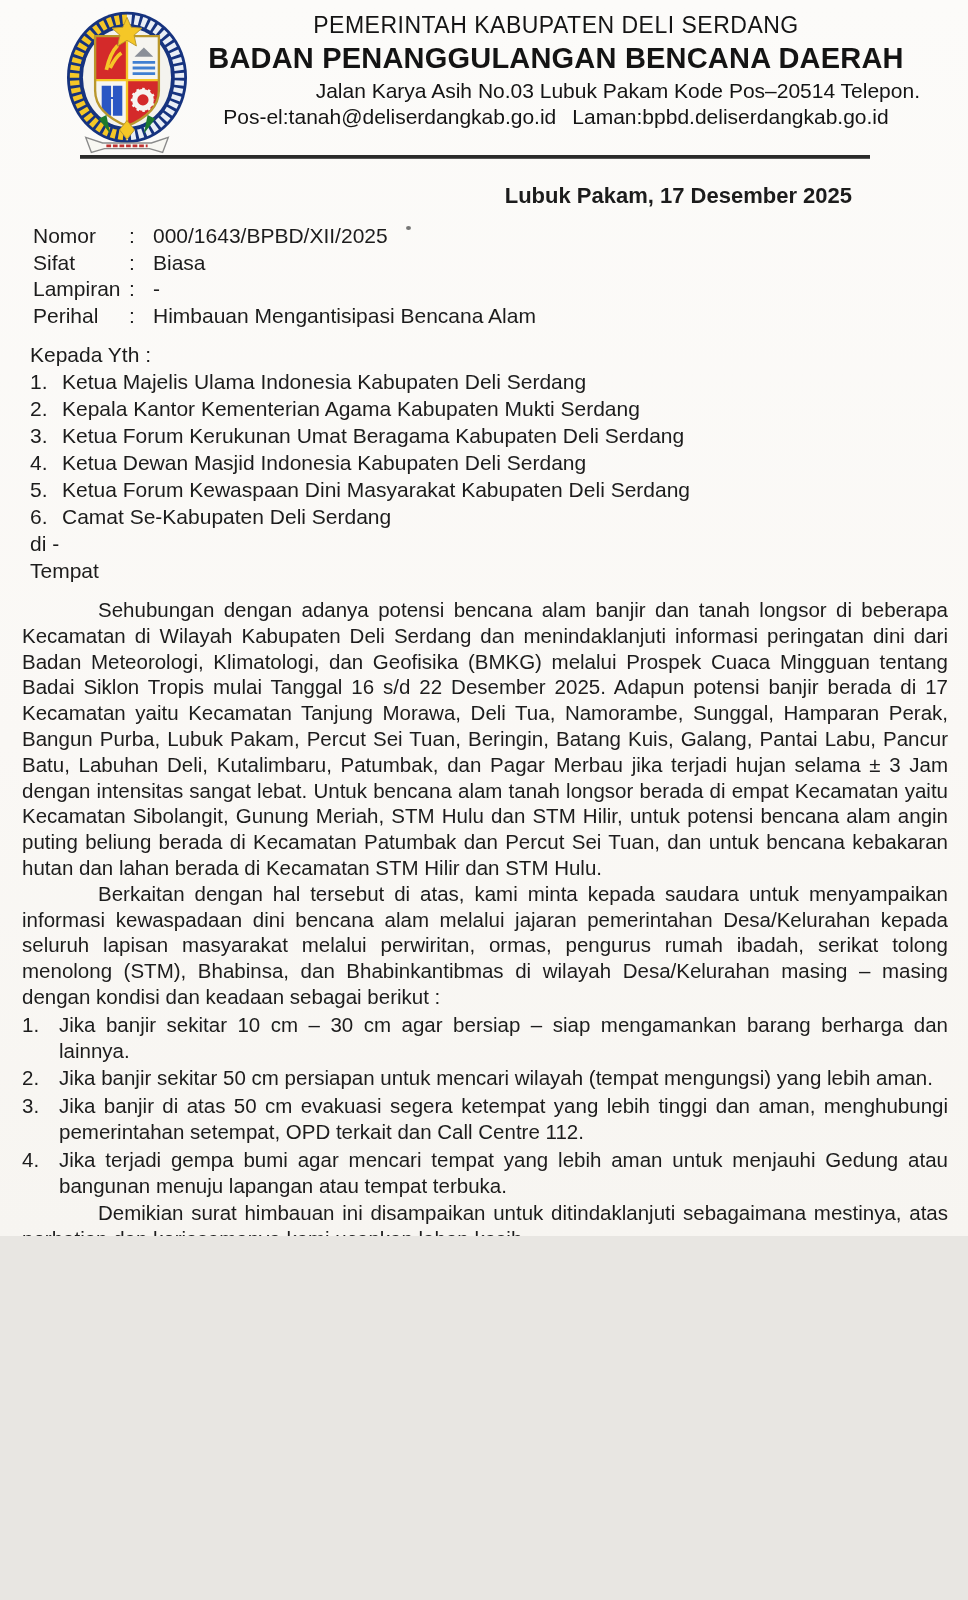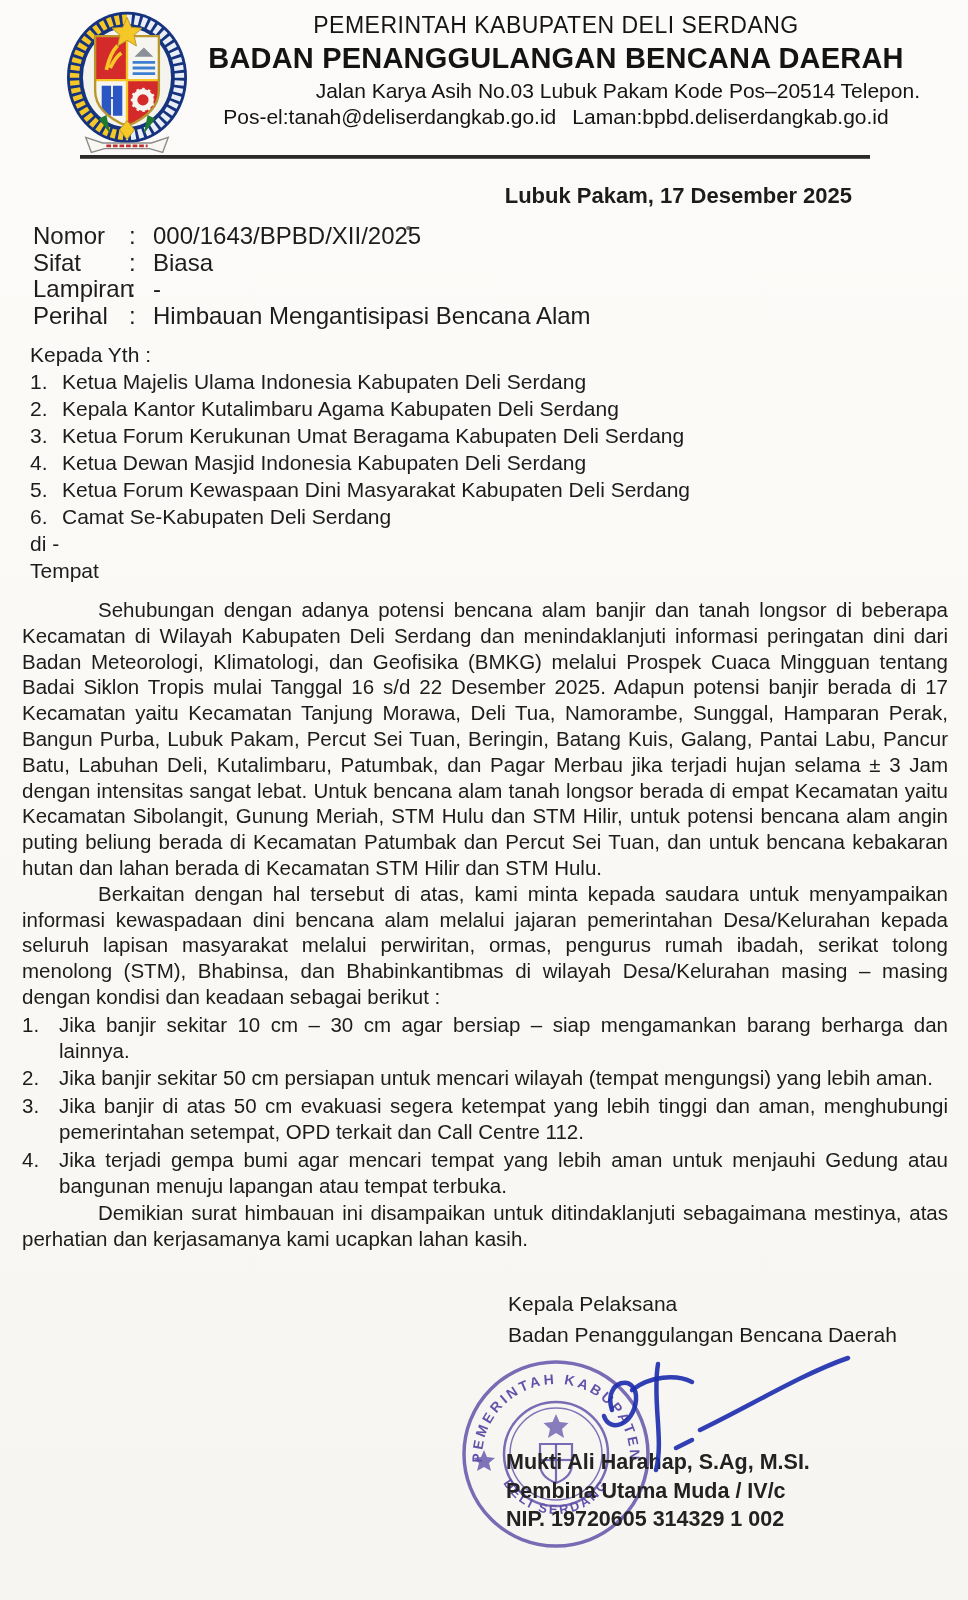--- a/index.html
+++ b/index.html
@@ -1,37 +1,37 @@
 <!DOCTYPE html>
 <html><head>
 <meta charset="utf-8">
 <style>
   * { margin:0; padding:0; box-sizing:border-box; }
   html,body { background:#e8e6e2; }
   .page {
-    position:relative; width:968px; height:1600px; margin:0 auto;
+    position:relative; width:968px; height:1236px; margin:0 auto;
     background:linear-gradient(180deg,#fcfbf9 0%, #faf8f5 60%, #f7f5f1 100%);
     font-family:"Liberation Sans", sans-serif; color:#1c1c1c; overflow:hidden;
   }
   
   .logo { position:absolute; left:60px; top:8px; width:134px; height:150px; }
   .hdr { position:absolute; left:192px; right:48px; top:12px; text-align:center; color:#141414; }
   .h1 { font-size:23px; letter-spacing:.5px; }
   .h2 { font-size:29px; font-weight:bold; letter-spacing:.2px; margin-top:3px; }
   .h3 { font-size:21px; margin-top:4px;text-align:right; }
   .h4 { font-size:21px; margin-top:2px; }
   .h5 { font-size:21px; margin-top:2px; }
   .h5 .laman { margin-left:16px; display:inline-block; }
   .rule { position:absolute; top:155px; left:80px; right:98px; height:4px;
           border-top:3px solid #2a2a2a; border-bottom:1px solid #555; }
   
   .date { position:absolute; top:183px; right:116px; font-size:22px;font-weight:bold; }
   .artifact { position:absolute; left:406px; top:226px; width:5px; height:4px;
               background:#4a4a4a; border-radius:50%; opacity:.75; }
-  .meta { position:absolute; top:223px; left:33px; font-size:24px; line-height:26.5px; }
+  .meta { position:absolute; top:223px; left:33px; font-size:21px; line-height:26.5px; }
   .mrow { display:flex; }
   .mlabel { width:96px; }
   .mcolon { width:24px; }
   
   .recip { position:absolute; top:341px; left:30px; right:40px; font-size:21px; line-height:27px; }
   .ritem { display:flex; }
   .rno { width:32px; }
   .rloc { margin-top:0; }
   
   .body { position:absolute; top:597px; left:22px; right:20px;
@@ -129,21 +129,21 @@
   </div>
 
   <div class="recip">
     <div>Kepada Yth :</div>
     <div class="ritem">
       <span class="rno">1.</span>
       <span>Ketua Majelis Ulama Indonesia Kabupaten Deli Serdang</span>
     </div>
     <div class="ritem">
       <span class="rno">2.</span>
-      <span>Kepala Kantor Kutalimbaru Agama Kabupaten Deli Serdang</span>
+      <span>Kepala Kantor Kementerian Agama Kabupaten Mukti Serdang</span>
     </div>
     <div class="ritem">
       <span class="rno">3.</span>
       <span>Ketua Forum Kerukunan Umat Beragama Kabupaten Deli Serdang</span>
     </div>
     <div class="ritem">
       <span class="rno">4.</span>
       <span>Ketua Dewan Masjid Indonesia Kabupaten Deli Serdang</span>
     </div>
     <div class="ritem">

